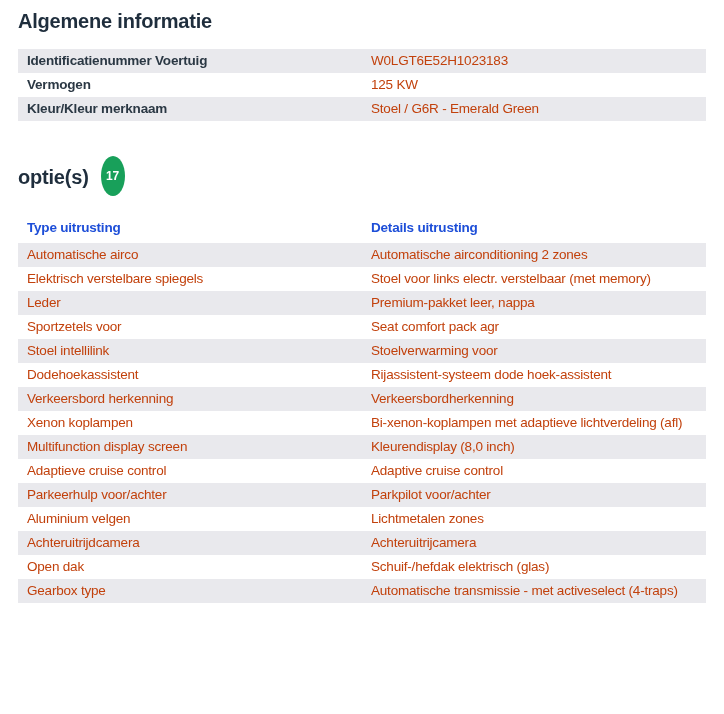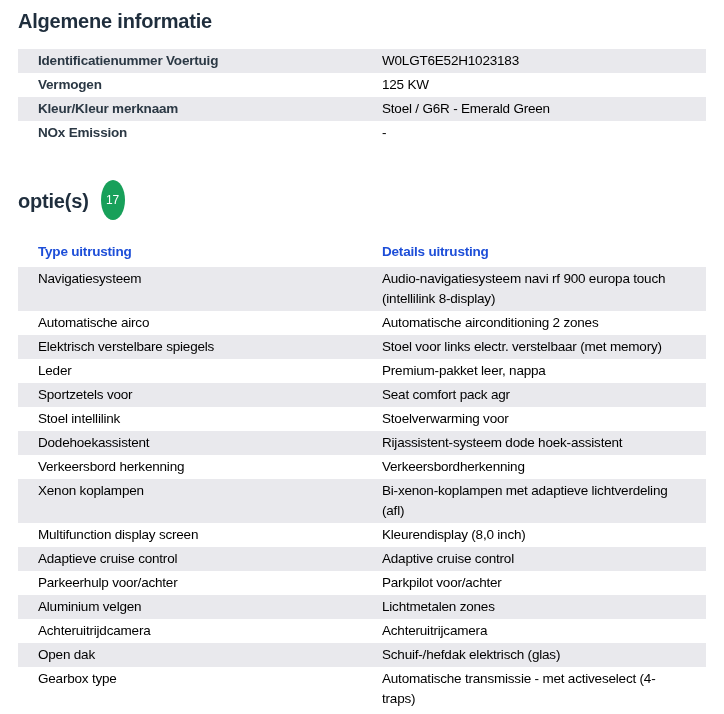--- a/index.html
+++ b/index.html
@@ -28,33 +28,33 @@
   .count-badge {
     display: inline-flex;
     align-items: center;
     justify-content: center;
     width: 24px;
     height: 40px;
     border-radius: 50%;
     background: #18a05a;
     color: #ffffff;
     font-size: 12px;
-    font-weight: normal;
+    font-weight: bold;
     margin-left: 12px;
     transform: translateY(-1px);
     letter-spacing: 0;
   }
   table {
     width: 688px;
     border-collapse: collapse;
     table-layout: fixed;
   }
   td, th {
     width: 50%;
-    padding: 2px 20px;
+    padding: 2px 9px;
     font-size: 13.5px;
     line-height: 20px;
     letter-spacing: -0.2px;
     vertical-align: top;
     text-align: left;
     overflow-wrap: break-word;
   }
   th {
     font-weight: bold;
     color: #1d4ed8;
@@ -65,21 +65,21 @@
     background: #e9e9ed;
   }
   .general-table {
     margin-bottom: 36px;
   }
   .general-table td.label-cell {
     font-weight: bold;
     color: #2b3844;
   }
   .value-cell, .options-table td {
-    color: #000000;
+    color: #c2410c;
   }
   .options-section {
     margin-top: 0;
   }
 </style>
 </head>
 <body>
 
 <div class="page">
 
@@ -96,46 +96,38 @@
   <tr>
     <td class="label-cell">Vermogen</td>
     <td class="value-cell">125 KW</td>
   </tr>
 
   <tr>
     <td class="label-cell">Kleur/Kleur merknaam</td>
     <td class="value-cell">Stoel / G6R - Emerald Green</td>
   </tr>
 
-  <tr>
-    <td class="label-cell">NOx Emission</td>
-    <td class="value-cell">-</td>
-  </tr>
 </tbody>
     </table>
   </div>
 
   <div class="options-section">
     <h1 class="section-title">
       <span>optie(s)</span>
       <span class="count-badge">17</span>
     </h1>
 
     <table class="options-table">
       <thead>
         <tr>
           <th>Type uitrusting</th>
           <th>Details uitrusting</th>
         </tr>
       </thead>
       <tbody>
-  <tr>
-    <td>Navigatiesysteem</td>
-    <td>Audio-navigatiesysteem navi rf 900 europa touch (intellilink 8-display)</td>
-  </tr>
 
   <tr>
     <td>Automatische airco</td>
     <td>Automatische airconditioning 2 zones</td>
   </tr>
 
   <tr>
     <td>Elektrisch verstelbare spiegels</td>
     <td>Stoel voor links electr. verstelbaar (met memory)</td>
   </tr>

